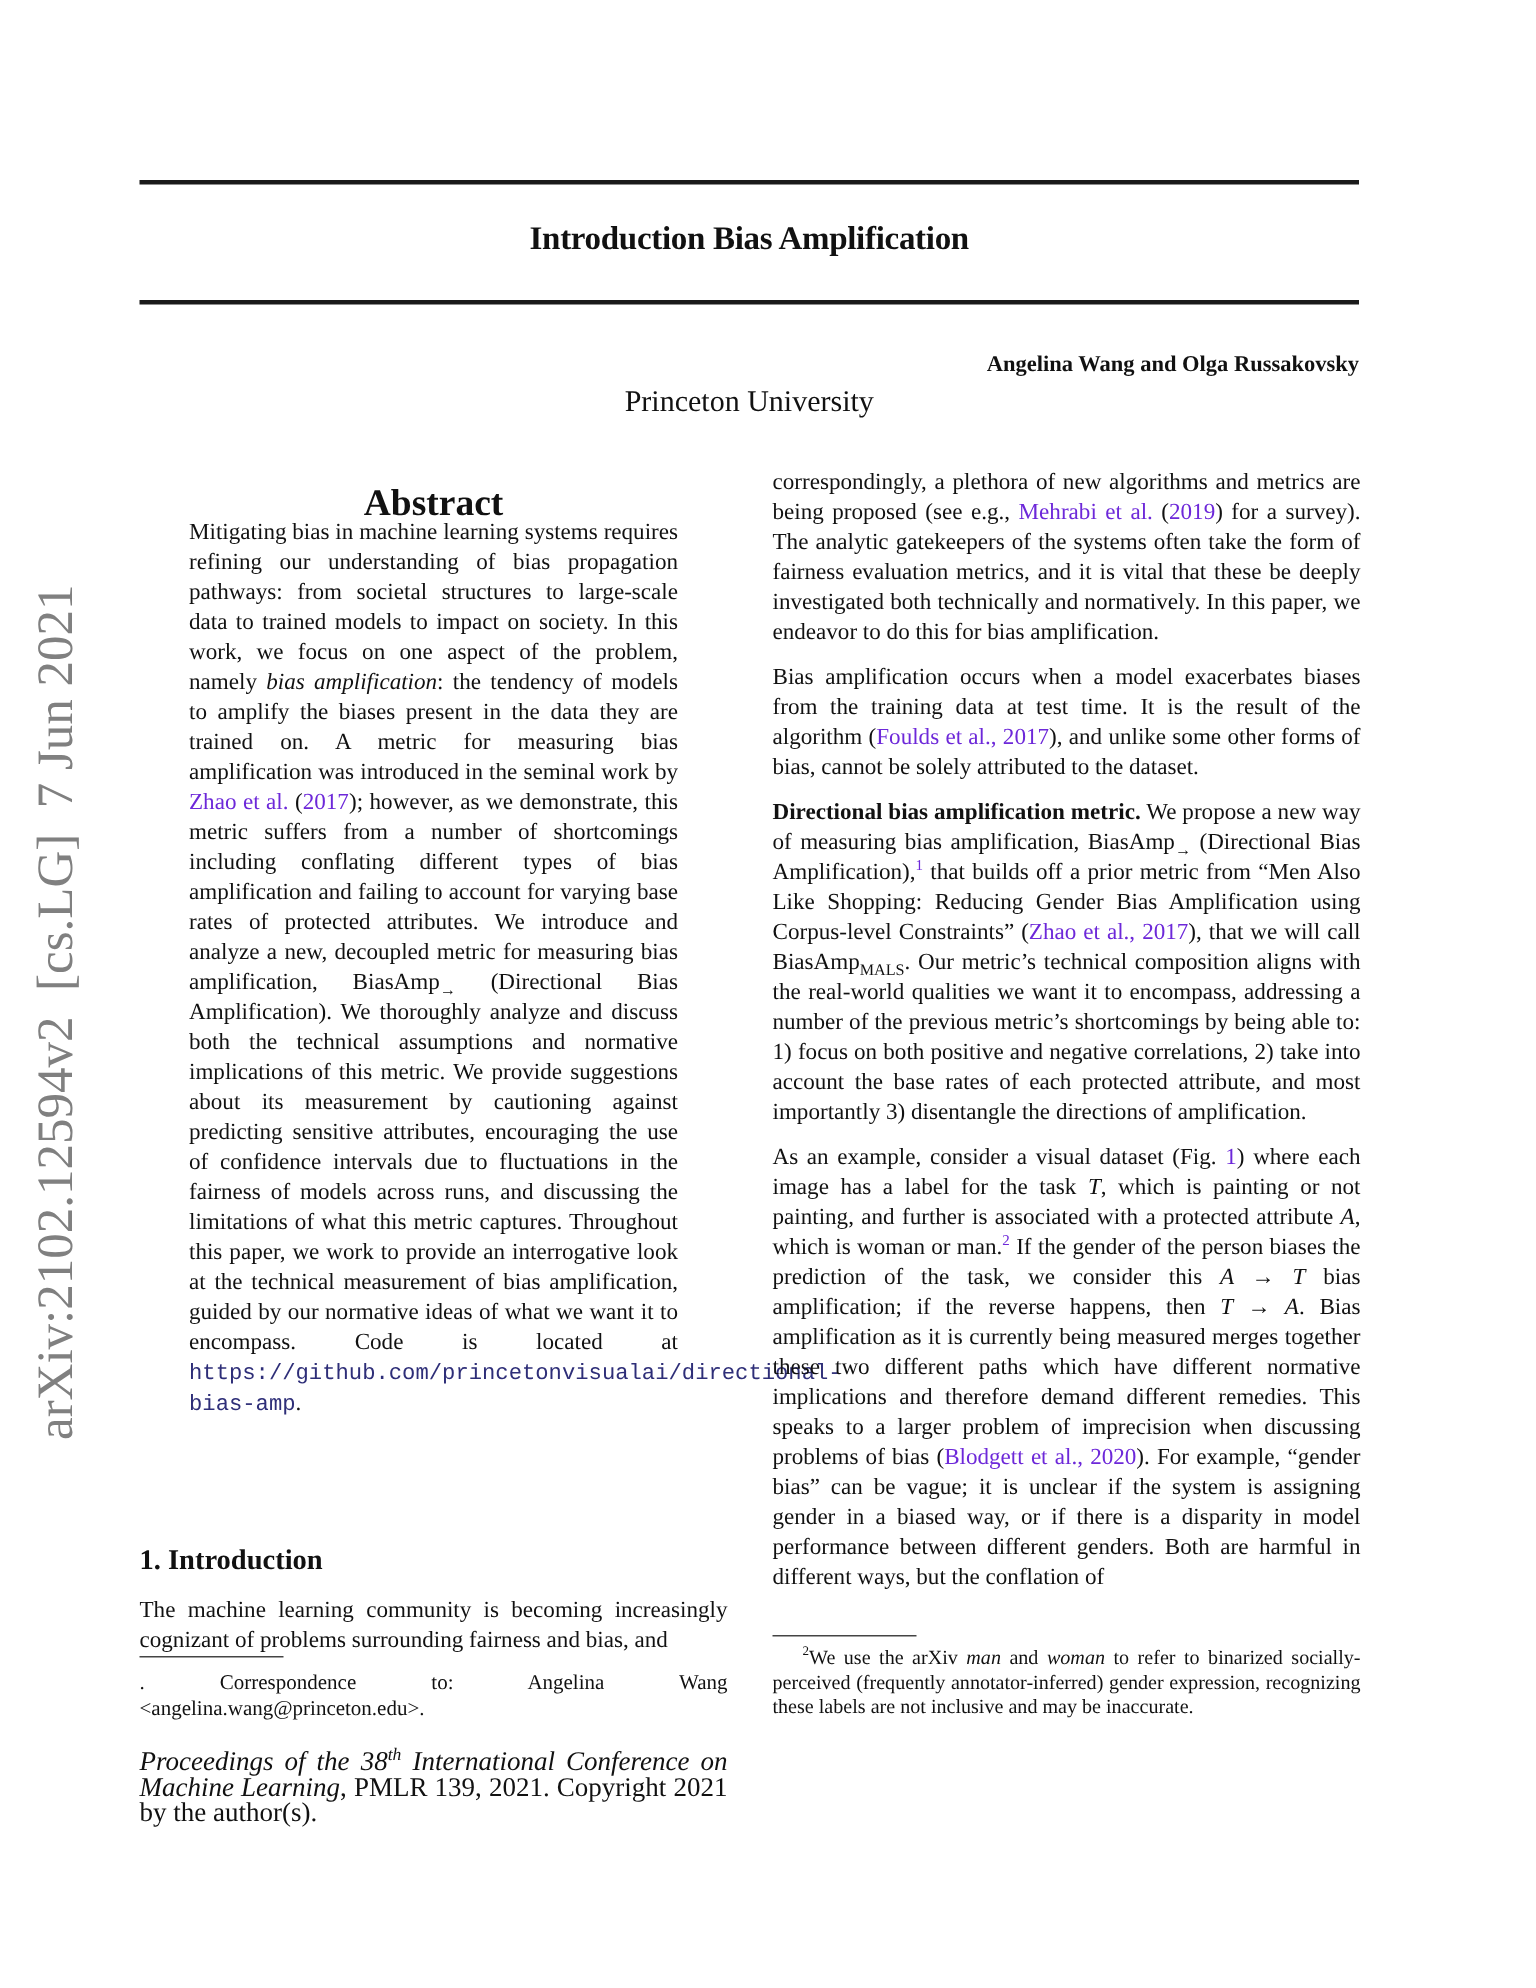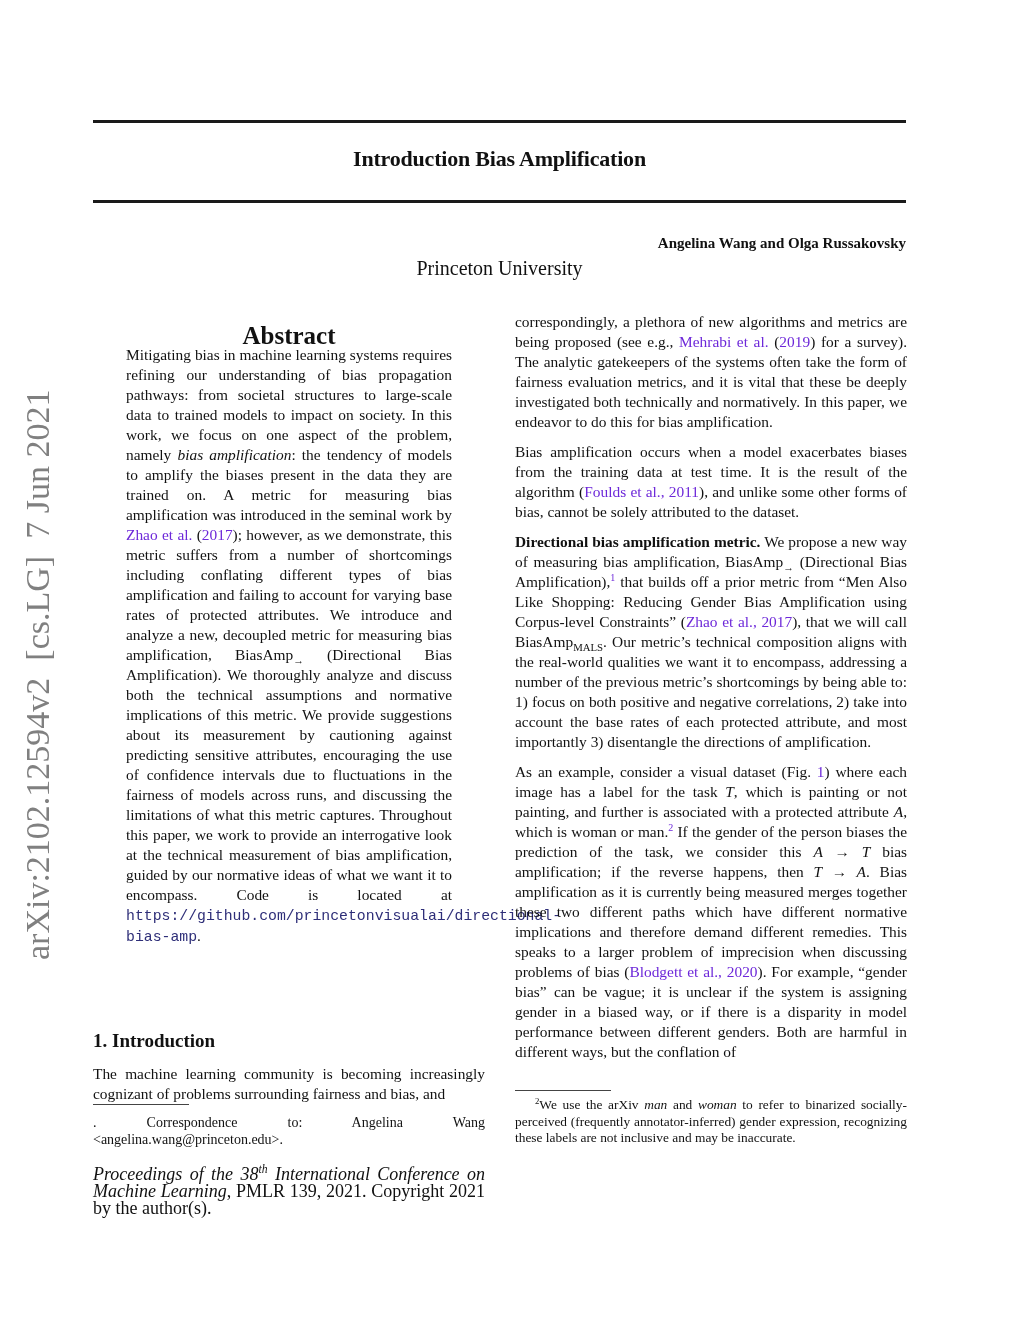--- a/index.html
+++ b/index.html
@@ -61,21 +61,21 @@
 
 <div id="intro-heading">1. Introduction</div>
 <div id="intro-body">The machine learning community is becoming increasingly cognizant of problems surrounding fairness and bias, and</div>
 
 <div class="fn-rule" id="left-fn-rule"></div>
 <div id="correspondence">.    Correspondence to:    Angelina Wang &lt;angelina.wang@princeton.edu&gt;.</div>
 <div id="proceedings"><span class="i">Proceedings of the 38</span><sup class="i">th</sup><span class="i"> International Conference on Machine Learning</span><span>, PMLR 139, 2021. Copyright 2021 by the author(s).</span></div>
 
 <div class="right-col" style="top:312px;">
   <p><span>correspondingly, a plethora of new algorithms and metrics are being proposed (see e.g., </span><a class="cite" href="#">Mehrabi et al.</a> (<a class="cite" href="#">2019</a><span>) for a survey). The analytic gatekeepers of the systems often take the form of fairness evaluation metrics, and it is vital that these be deeply investigated both technically and normatively. In this paper, we endeavor to do this for bias amplification.</span></p>
-  <p><span>Bias amplification occurs when a model exacerbates biases from the training data at test time.  It is the result of the algorithm (</span><a class="cite" href="#">Foulds et al., 2011</a><span>), and unlike some other forms of bias, cannot be solely attributed to the dataset.</span></p>
+  <p><span>Bias amplification occurs when a model exacerbates biases from the training data at test time.  It is the result of the algorithm (</span><a class="cite" href="#">Foulds et al., 2017</a><span>), and unlike some other forms of bias, cannot be solely attributed to the dataset.</span></p>
   <p><span class="b">Directional bias amplification metric.</span><span> We propose a new way of measuring bias amplification, BiasAmp</span><sub>→</sub><span> (Directional Bias Amplification),</span><sup><a class="cite" href="#">1</a></sup><span> that builds off a prior metric from “Men Also Like Shopping: Reducing Gender Bias Amplification using Corpus-level Constraints” (</span><a class="cite" href="#">Zhao et al., 2017</a><span>), that we will call BiasAmp</span><sub style="font-family:'Liberation Serif',serif;">MALS</sub><span>. Our metric’s technical composition aligns with the real-world qualities we want it to encompass, addressing a number of the previous metric’s shortcomings by being able to: 1) focus on both positive and negative correlations, 2) take into account the base rates of each protected attribute, and most importantly 3) disentangle the directions of amplification.</span></p>
   <p><span>As an example, consider a visual dataset (Fig. </span><a class="cite" href="#">1</a><span>) where each image has a label for the task </span><span class="i">T</span><span>, which is painting or not painting, and further is associated with a protected attribute </span><span class="i">A</span><span>, which is woman or man.</span><sup><a class="cite" href="#">2</a></sup><span>  If the gender of the person biases the prediction of the task, we consider this </span><span class="i">A → T</span><span> bias amplification; if the reverse happens, then </span><span class="i">T → A</span><span>. Bias amplification as it is currently being measured merges together these two different paths which have different normative implications and therefore demand different remedies. This speaks to a larger problem of imprecision when discussing problems of bias (</span><a class="cite" href="#">Blodgett et al., 2020</a><span>). For example, “gender bias” can be vague; it is unclear if the system is assigning gender in a biased way, or if there is a disparity in model performance between different genders. Both are harmful in different ways, but the conflation of</span></p>
 </div>
 
 <div class="fn-rule" id="right-fn-rule"></div>
 <div id="footnotes">
   <p><sup>2</sup><span>We use the arXiv </span><span class="i">man</span><span> and </span><span class="i">woman</span><span> to refer to binarized socially-perceived (frequently annotator-inferred) gender expression, recognizing these labels are not inclusive and may be inaccurate.</span></p>
 </div>
 
 </body></html>

